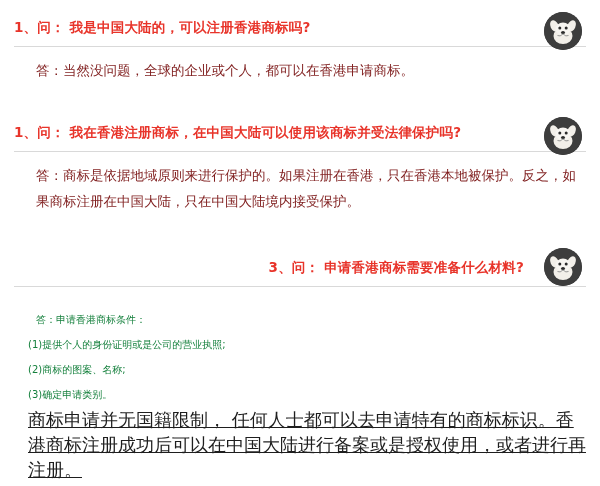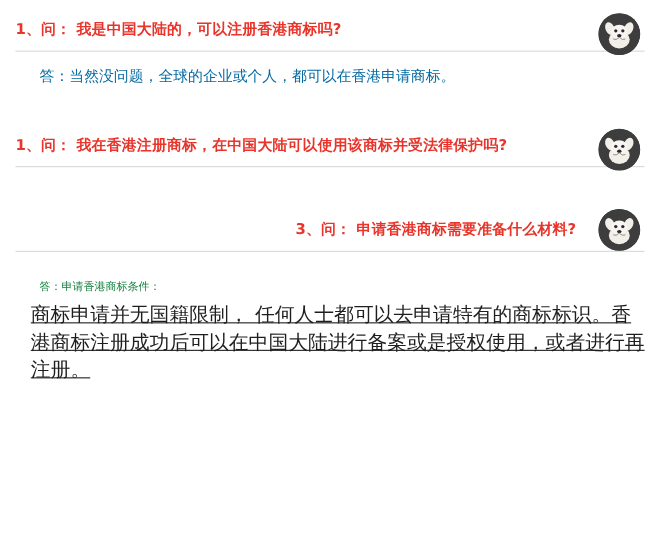--- a/index.html
+++ b/index.html
@@ -56,21 +56,21 @@
     overflow: hidden;
   }
   .avatar svg {
     display: block;
     width: 38px;
     height: 38px;
   }
   .answer {
     font-size: 13.5px;
     line-height: 26px;
-    color: #0369a1;
+    color: #7f1d1d;
     margin: 0;
     padding: 0 4px 0 0;
   }
   .answer.indent {
     text-indent: 0;
     padding-left: 22px;
   }
   .answer-line {
     font-size: 10px;
     line-height: 25px;
@@ -141,20 +141,21 @@
           <ellipse cx="19" cy="17" rx="7.5" ry="6.5" fill="#f7f5f1"></ellipse>
           <circle cx="15.8" cy="16" r="1.5" fill="#2b2b2b"></circle>
           <circle cx="22.2" cy="16" r="1.5" fill="#2b2b2b"></circle>
           <ellipse cx="19" cy="20.5" rx="2" ry="1.5" fill="#2b2b2b"></ellipse>
           <path d="M19 22 q-3 3 -5.5 1.5" stroke="#8d8d8d" stroke-width="0.9" fill="none"></path>
           <path d="M19 22 q3 3 5.5 1.5" stroke="#8d8d8d" stroke-width="0.9" fill="none"></path>
         </svg>
       </div>
     </div>
     <hr class="divider">
+    <p class="answer indent">答：商标是依据地域原则来进行保护的。如果注册在香港，只在香港本地被保护。反之，如果商标注册在中国大陆，只在中国大陆境内接受保护。</p>
   </div>
 
   <div class="spacer-lg"></div>
 
   <div class="qa-block block3">
     <div class="q-row">
       <p class="question">3、问：  申请香港商标需要准备什么材料?</p>
       <div class="avatar">
         <svg viewBox="0 0 38 38" xmlns="http://www.w3.org/2000/svg">
           <circle cx="19" cy="19" r="19" fill="#3d3d3d"></circle>
@@ -166,16 +167,21 @@
           <circle cx="22.2" cy="16" r="1.5" fill="#2b2b2b"></circle>
           <ellipse cx="19" cy="20.5" rx="2" ry="1.5" fill="#2b2b2b"></ellipse>
           <path d="M19 22 q-3 3 -5.5 1.5" stroke="#8d8d8d" stroke-width="0.9" fill="none"></path>
           <path d="M19 22 q3 3 5.5 1.5" stroke="#8d8d8d" stroke-width="0.9" fill="none"></path>
         </svg>
       </div>
     </div>
     <hr class="divider">
     <div class="spacer-sm"></div>
     <p class="answer-line lead">答：申请香港商标条件：</p>
+    <div class="answer-list">
+      <p class="answer-line">(1)提供个人的身份证明或是公司的营业执照;</p>
+      <p class="answer-line">(2)商标的图案、名称;</p>
+      <p class="answer-line">(3)确定申请类别。</p>
+    </div>
     <p class="answer-tail">商标申请并无国籍限制， 任何人士都可以去申请特有的商标标识。香港商标注册成功后可以在中国大陆进行备案或是授权使用，或者进行再注册。</p>
   </div>
 
 </div>
 
 </body></html>

